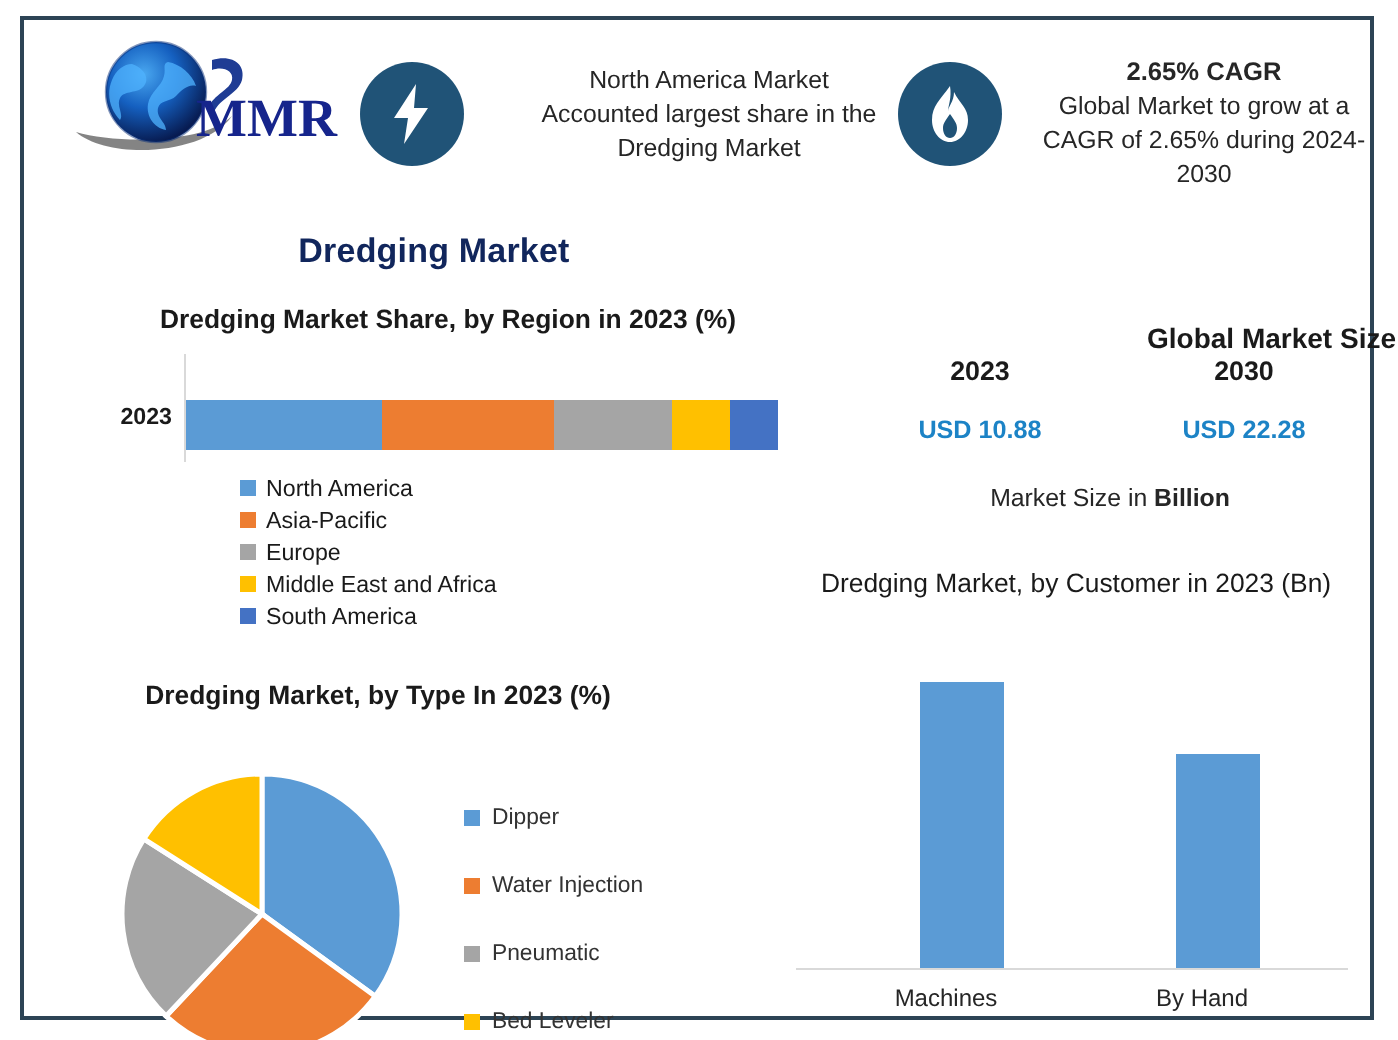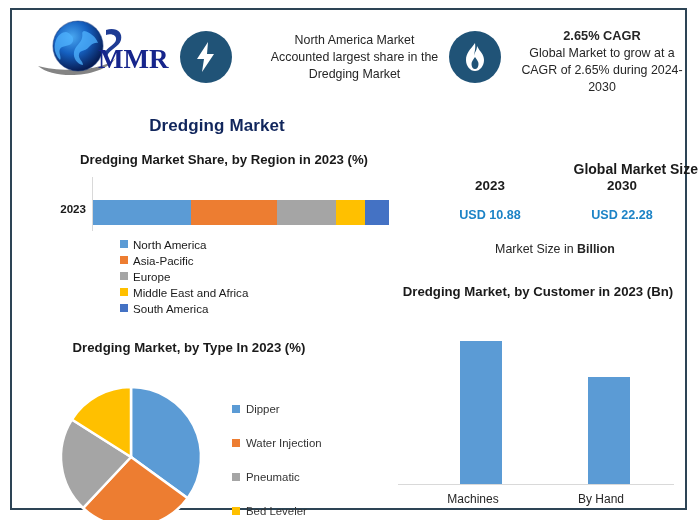--- a/index.html
+++ b/index.html
@@ -228,21 +228,21 @@
     position: absolute;
     left: 378px; top: 270px;
     width: 300px; height: 236px;
   }
   #cust-title {
     position: absolute;
     left: 2px; top: 2px;
     width: 292px;
     text-align: center;
     font-size: 13.2px;
-    font-weight: bold;
+    font-weight: normal;
     line-height: 19px;
   }
   #cust-plot {
     position: absolute;
     left: 8px; top: 44px;
     width: 284px; height: 160px;
   }
   #cust-baseline {
     position: absolute;
     left: 8px; top: 204px;

